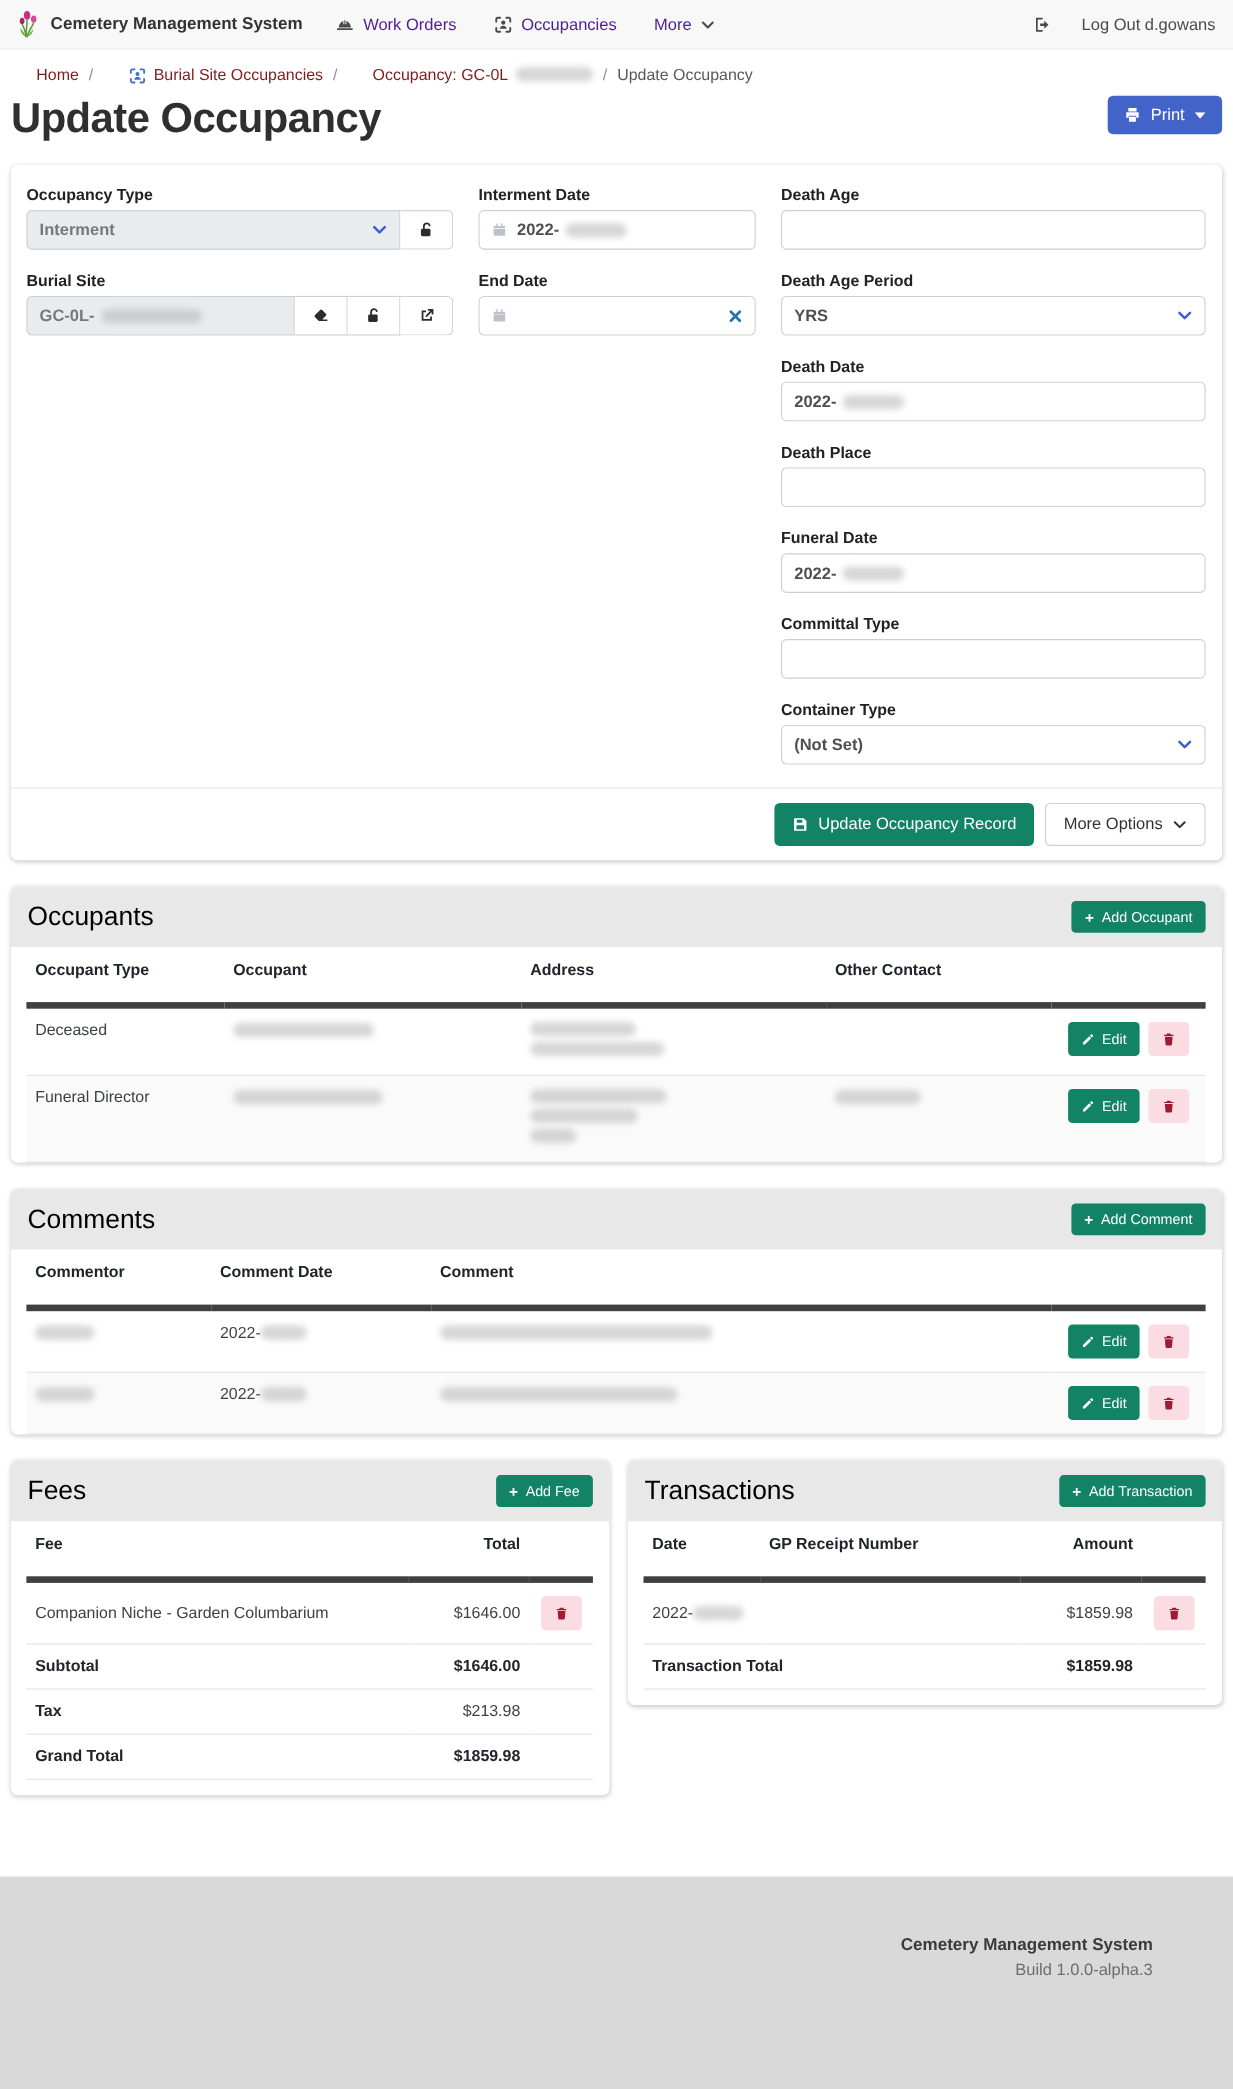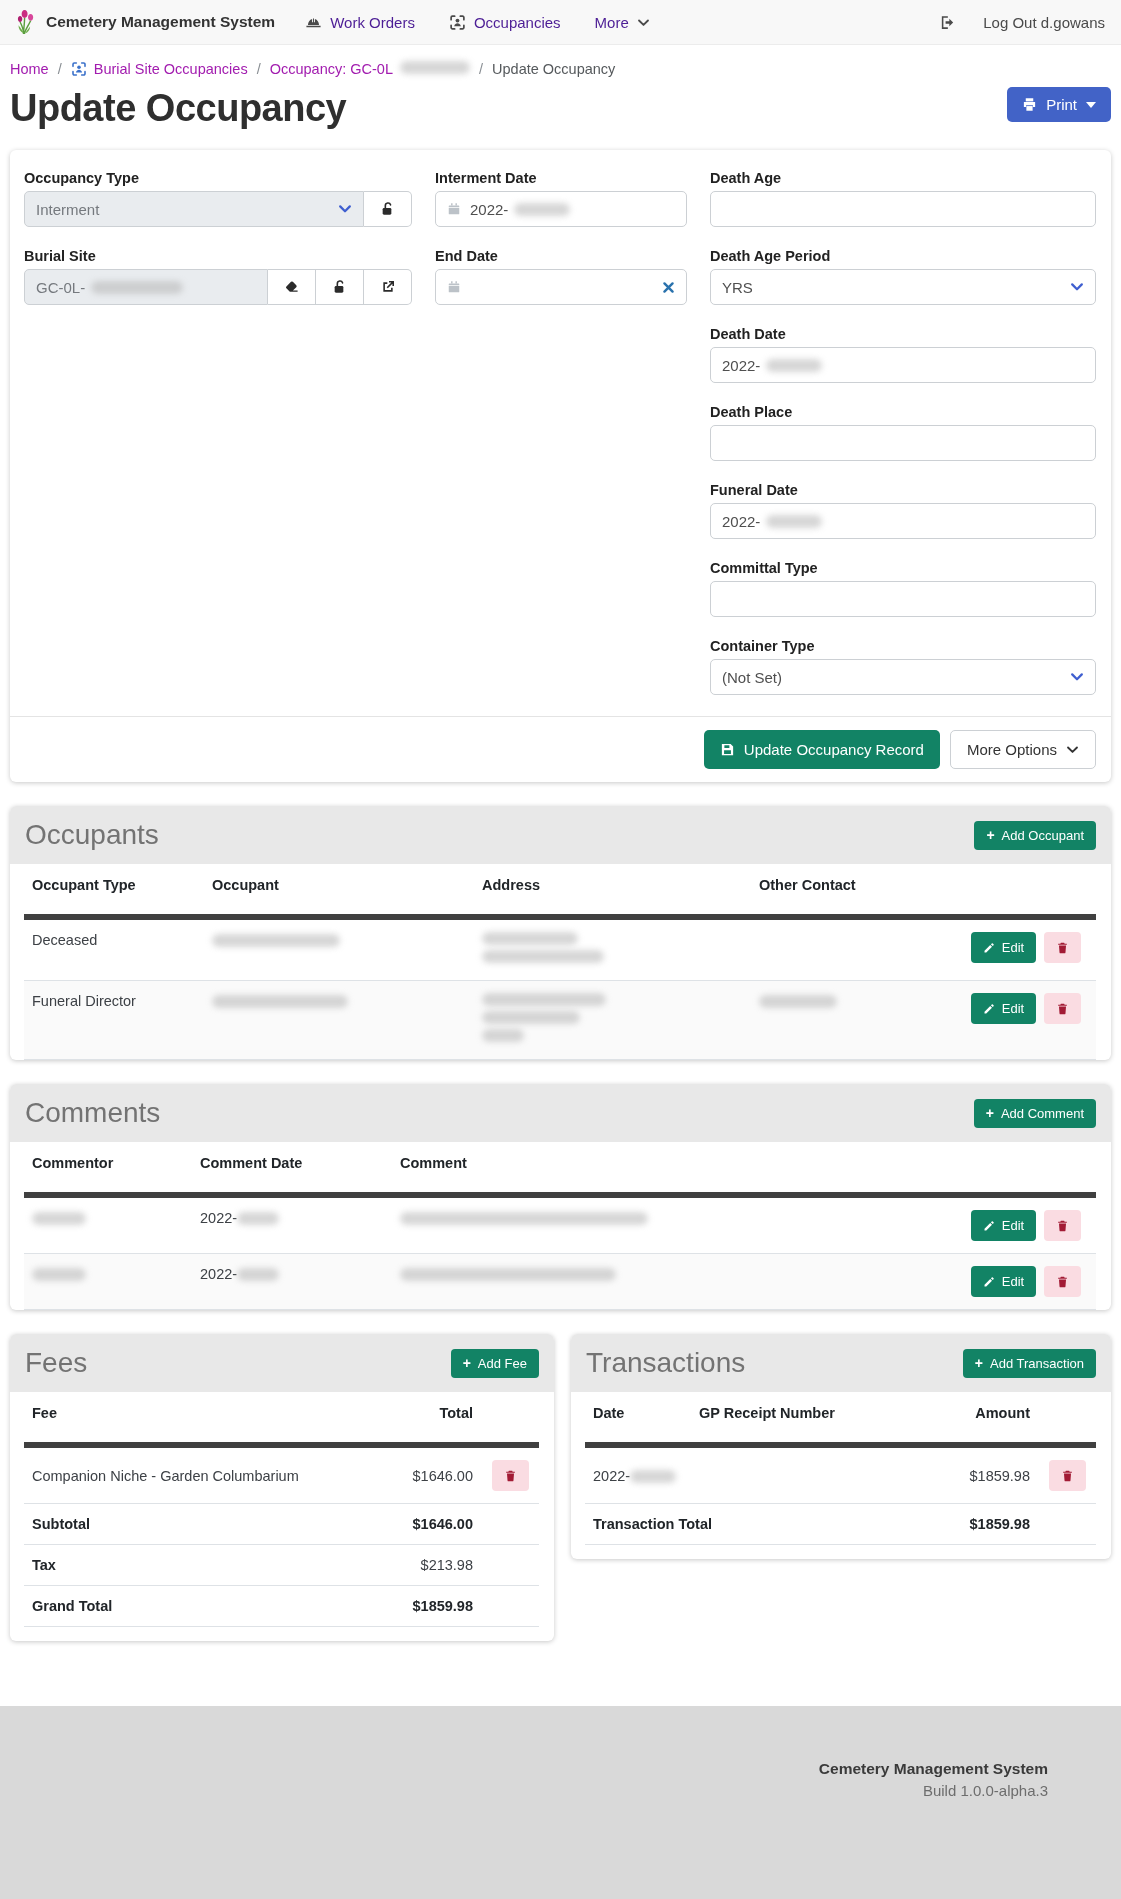--- a/index.html
+++ b/index.html
@@ -17,59 +17,59 @@
   .brand { display:flex; align-items:center; gap:9px; font-weight:700; font-size:15.5px; color:#333; margin-right:30px; }
   .nav-link { display:flex; align-items:center; gap:8px; color:#4c1d95; font-size:15px; margin-right:34px; cursor:pointer; }
   .nav-right { margin-left:auto; display:flex; align-items:center; gap:27px; color:#4a4a4a; font-size:15px; cursor:pointer; }
   .icon { display:inline-flex; align-items:center; justify-content:center; line-height:0; }
 
   
   .container { padding:16px 10px 0 10px; flex:1 0 auto; }
 
   
   .breadcrumb { display:flex; align-items:center; gap:9px; font-size:14.5px; margin-bottom:10px; }
-  .crumb-link { color:#a21caf; display:flex; gap:7px; }
+  .crumb-link { color:#7f1d1d; display:flex; gap:7px;margin-left:23px; }
   .crumb-sep { color:#8a8f94; }
   .crumb-active { color:#55595c; }
 
   
   .title-row { display:flex; justify-content:space-between; align-items:flex-start; margin:4px 0 20px 0; }
   h1 { margin:0; font-size:38px; font-weight:600; color:#2f2f2f; letter-spacing:-0.5px; }
   .btn-print { background:#4263c7; color:#fff; border:none; border-radius:5px; padding:9px 15px;
     font-size:15px; display:flex; align-items:center; gap:9px; cursor:pointer; font-family:inherit; }
 
   
   .card { background:#fff; border-radius:6px; box-shadow:0 1px 5px rgba(0,0,0,.22); margin-bottom:24px; }
 
   
   .form-grid { display:grid; grid-template-columns:388px 252px 386px; column-gap:23px; padding:20px 15px 0 14px; align-items:start; }
   .field { margin-bottom:21px; }
   .field > label { display:block; font-weight:700; font-size:14.5px; color:#222; margin-bottom:5px; }
   .control { height:36px; border:1px solid #ccd0d4; border-radius:5px; background:#fff;
-    display:flex; align-items:center; padding:15px 11px; font-size:15px; color:#4f4f4f; cursor:text; }
+    display:flex; align-items:center; padding:15px 11px; font-size:15px; color:#4f4f4f; cursor:text;font-weight:bold; }
   .control.select { cursor:pointer; }
   .control.disabled { background:#e9ecef; color:#75797e; }
   .chev-right { margin-left:auto; }
   .cal { margin-right:9px; }
   .x-clear { margin-left:auto; cursor:pointer; }
   .input-group { display:flex; }
   .input-group .control { flex:1 1 auto; border-radius:5px 0 0 5px; }
   .ig-btn { width:48px; height:36px; background:#fff; border:1px solid #ccd0d4; border-left:none;
     display:flex; align-items:center; justify-content:center; cursor:pointer; padding:0; }
   .ig-btn:last-child { border-radius:0 5px 5px 0; }
   .form-footer { border-top:1px solid #e4e4e4; margin-top:0; padding:13px 15px; display:flex; justify-content:flex-end; gap:10px; }
   .btn-green { background:#128365; color:#fff; border:none; border-radius:5px; padding:10px 16px;
     font-size:15px; display:inline-flex; align-items:center; gap:9px; cursor:pointer; font-family:inherit; }
   .btn-outline { background:#fff; color:#333; border:1px solid #ccd0d4; border-radius:5px; padding:10px 16px;
     font-size:15px; display:inline-flex; align-items:center; gap:9px; cursor:pointer; font-family:inherit; }
 
   
   .section-header { background:#e8e8e8; border-radius:6px 6px 0 0; padding:13px 15px;
     display:flex; align-items:center; justify-content:space-between; }
-  .section-title { font-size:28px; color:#737373; font-weight:400; }
+  .section-title { font-size:24px; color:#000000; font-weight:400; }
   .btn-add { background:#128365; color:#fff; border:none; border-radius:4px; padding:7px 12px;
     font-size:13px; display:inline-flex; align-items:center; gap:7px; cursor:pointer; font-family:inherit; }
   .plus { font-weight:700; font-size:14px; line-height:1; }
 
   table { border-collapse:collapse; width:calc(100% - 29px); margin:0 15px 14px 14px; }
   th { text-align:left; font-weight:700; font-size:14.5px; color:#212529; padding:13px 8px 21px 8px;
     border-bottom:6px solid #404040; }
   td { font-size:14.5px; color:#3d4146; padding:12px 8px; border-bottom:1px solid #dee2e6; vertical-align:top; }
   tbody tr:nth-child(even) { background:#fafafa; }
   .cell-actions { display:flex; gap:8px; justify-content:center; }

